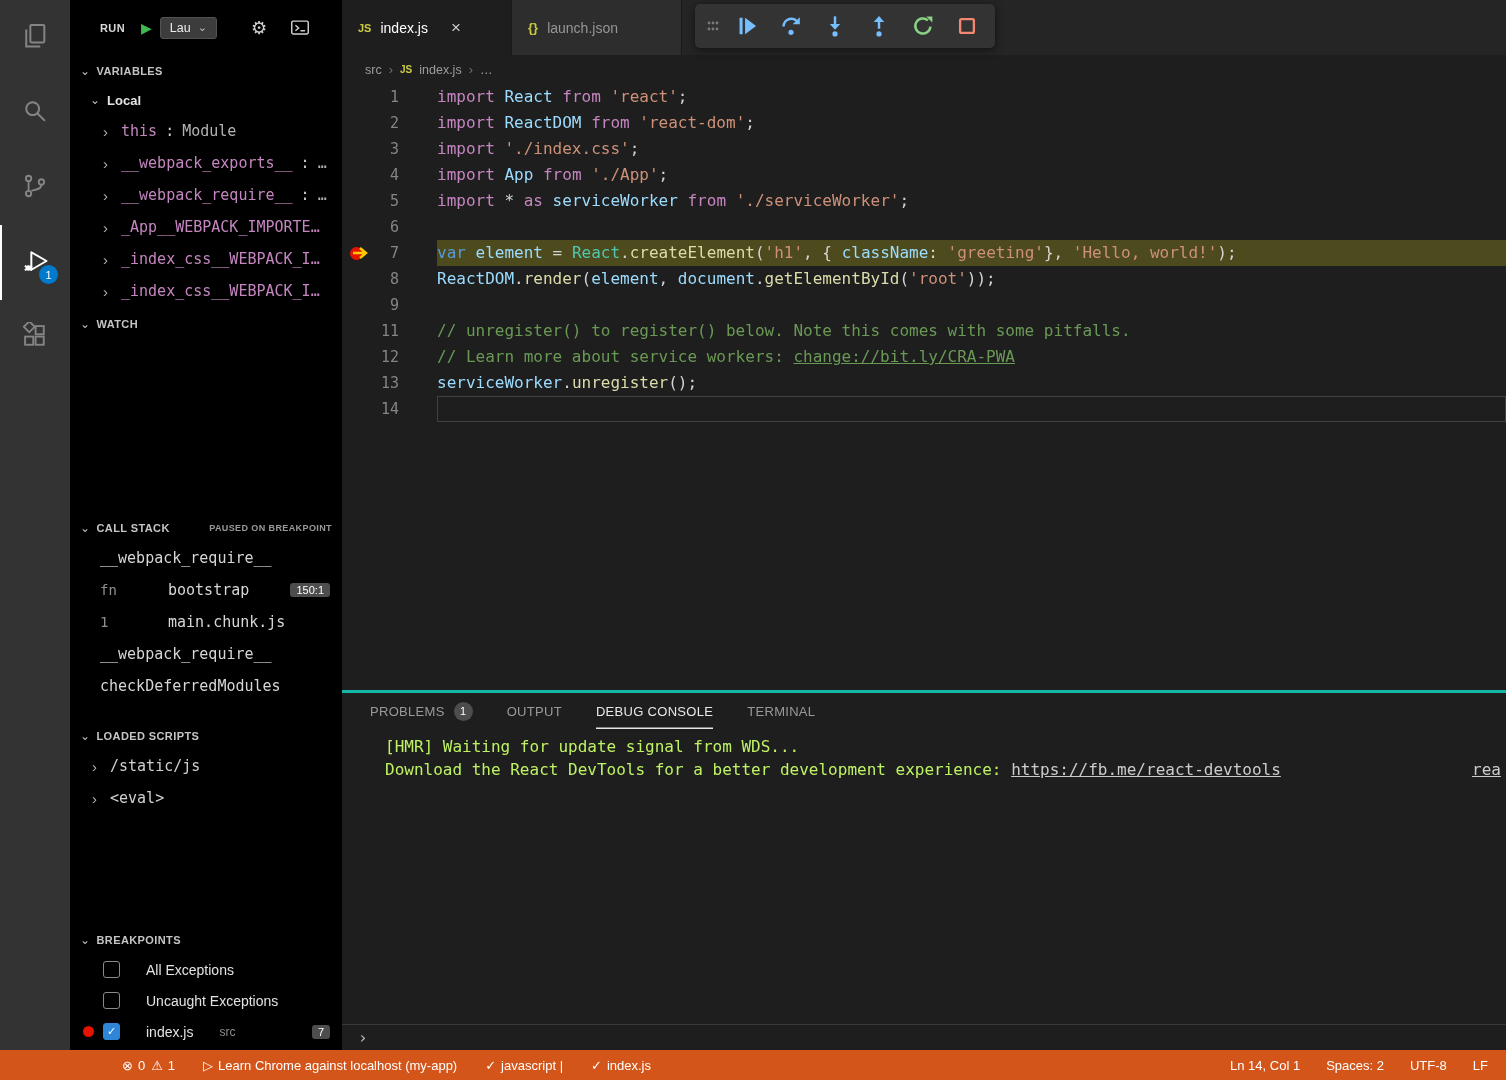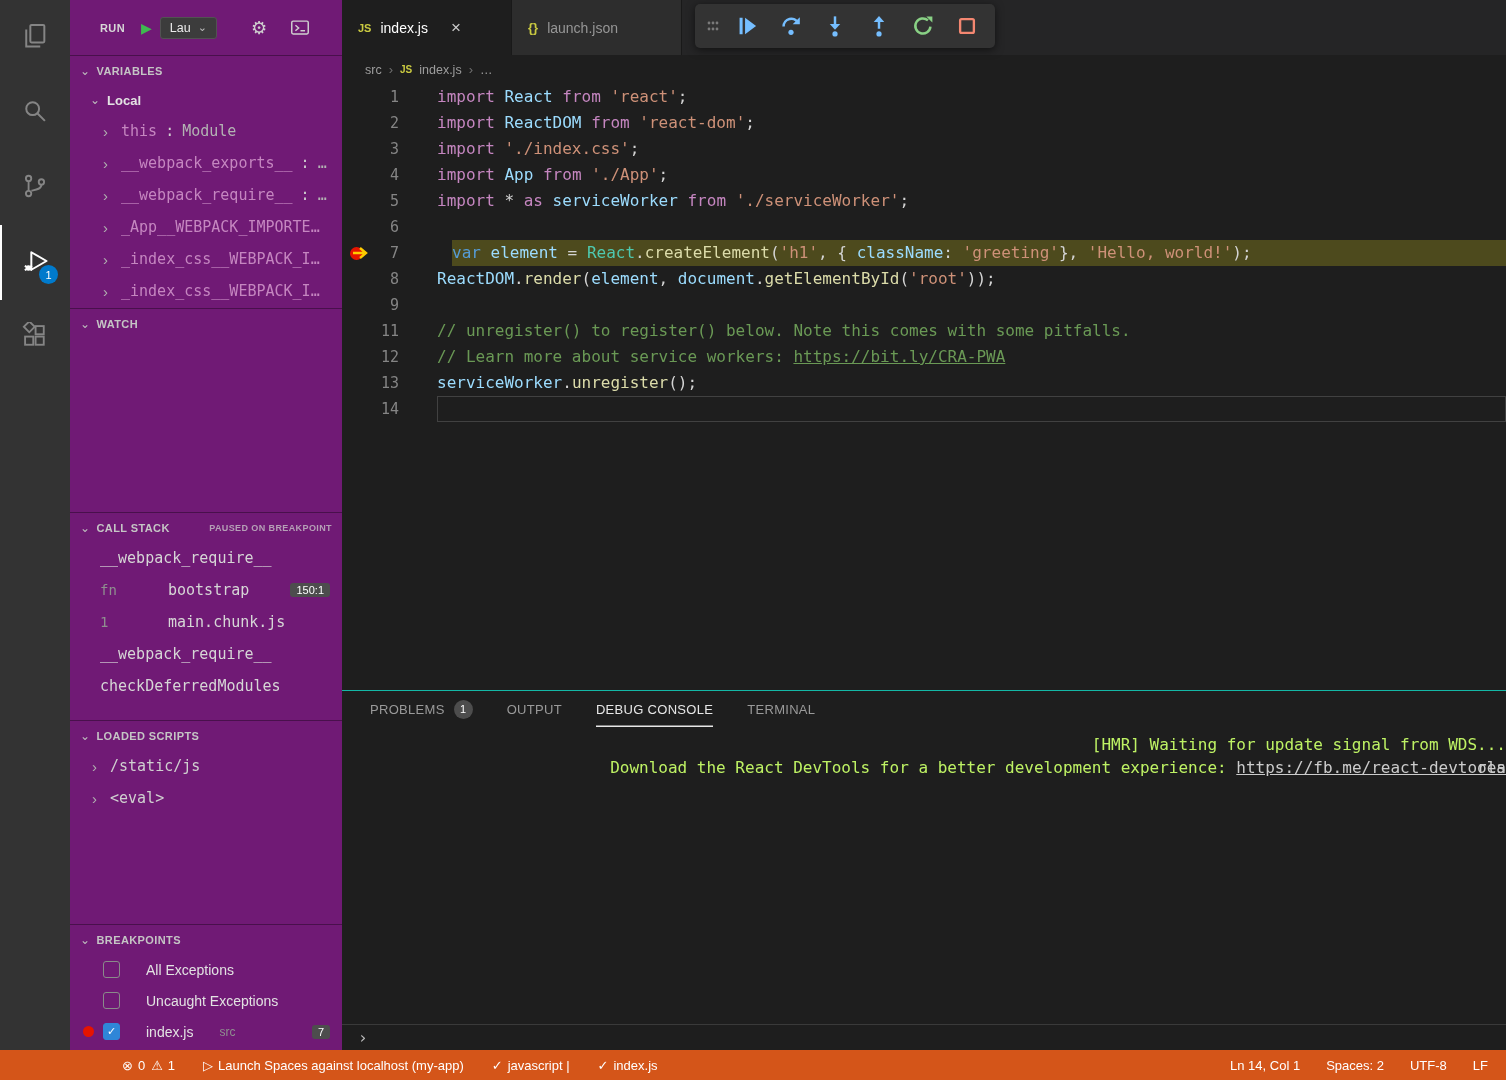--- a/index.html
+++ b/index.html
@@ -11,21 +11,21 @@
   
   .activity-bar { width:70px; background:#333333; flex:none; display:flex; flex-direction:column; }
   .ab-item { width:70px; height:75px; display:flex; align-items:center; justify-content:center; position:relative; cursor:pointer; }
   .ab-item svg { stroke:#858585; }
   .ab-item.active { border-left:2px solid #ffffff; }
   .ab-item.active svg { stroke:#ffffff; }
   .ab-badge { position:absolute; right:12px; bottom:16px; width:19px; height:19px; border-radius:50%;
               background:#007acc; color:#fff; font-size:11px; display:flex; align-items:center; justify-content:center; }
 
   
-  .sidebar { width:272px; background:#701a75; flex:none; display:flex; flex-direction:column; overflow:hidden; }
+  .sidebar { width:272px; background:#000000; flex:none; display:flex; flex-direction:column; overflow:hidden; }
   .sb-header { height:55px; flex:none; display:flex; align-items:center; padding:0 14px 0 30px; }
   .run-label { font-size:11px; font-weight:bold; color:#d7d7d7; letter-spacing:.4px; }
   .runplay { color:#3fb950; font-size:14px; margin-left:16px; cursor:pointer; }
   .cfg { margin-left:8px; display:flex; align-items:center; gap:7px; background:#3c3c3c; border:1px solid #525252;
          border-radius:3px; padding:3px 9px; font-size:12.5px; color:#ececec; cursor:pointer; }
   .cfg-chev { font-size:11px; color:#bdbdbd; }
   .gear { margin-left:34px; font-size:18px; color:#cfcfcf; cursor:pointer; }
   .hdr-console { margin-left:22px; cursor:pointer; display:flex; }
 
   .sb-sections { position:relative; flex:1; font-size:13px; }
@@ -84,33 +84,33 @@
                  background:#1e1e1e; font-size:12.5px; color:#9d9d9d; }
   .crumb { cursor:pointer; }
   .crumb-sep { color:#6f6f6f; font-size:13px; }
   .bc-js { color:#cbcb41; font-weight:bold; font-size:10px; }
 
   .editor { flex:1; min-height:0; background:#1e1e1e; overflow:hidden; font-family:"DejaVu Sans Mono", monospace; }
   .code-line { display:flex; height:26px; line-height:26px; cursor:text; }
   .gutter { width:95px; flex:none; position:relative; }
   .lnum { position:absolute; right:38px; top:0; font-size:15px; color:#858585; }
   .code-text { flex:1; min-width:0; white-space:pre; font-size:16px; color:#d4d4d4; }
-  .code-line.hl .code-text { background:#4d4a1d;margin-left:15px; }
+  .code-line.hl .code-text { background:#4d4a1d; }
   .code-line.cursor .code-text { box-shadow:inset 0 0 0 1px #414141; }
   .bp-hit { position:absolute; left:6px; top:0; width:32px; height:26px; }
   .bp-dot2 { position:absolute; left:2px; top:7px; width:13px; height:13px; border-radius:50%; background:#e51400; }
   .bp-arrow { position:absolute; left:3px; top:0; }
   .tok-kw  { color:#c586c0; } .tok-kw2 { color:#569cd6; }
   .tok-var { color:#9cdcfe; } .tok-cls { color:#4ec9b0; }
   .tok-fn  { color:#dcdcaa; } .tok-str { color:#ce9178; }
   .tok-com { color:#6a9955; } .tok-pun { color:#d4d4d4; }
   .tok-link{ color:#6a9955; text-decoration:underline; cursor:pointer; }
 
   
-  .panel { height:360px; flex:none; background:#1e1e1e; border-top:1px solid #14b8a6; display:flex; flex-direction:column;text-align:right; }
+  .panel { height:360px; flex:none; background:#1e1e1e; border-top:3px solid #14b8a6; display:flex; flex-direction:column; }
   .panel-tabs { height:36px; flex:none; display:flex; align-items:center; gap:34px; padding:0 28px; font-size:13px; color:#9a9a9a; }
   .ptab { height:100%; display:flex; align-items:center; gap:9px; cursor:pointer; letter-spacing:.3px; }
   .ptab.active { color:#e7e7e7; box-shadow:inset 0 -1.5px 0 #e7e7e7; }
   .pcount { width:19px; height:19px; border-radius:50%; background:#4d4d4d; color:#fff; font-size:11px;
             display:flex; align-items:center; justify-content:center; }
   .console { flex:1; min-height:0; padding:6px 0 0 43px; font-family:"DejaVu Sans Mono", monospace; font-size:16px; color:#cccccc; overflow:hidden; }
   .console-line { height:23px; line-height:23px; white-space:pre; position:relative; }
   .cl-plain { color:#bef264; }
   .cl-link { color:#cccccc; text-decoration:underline; cursor:pointer; }
   .cl-right { position:absolute; right:0; top:0; width:34px; overflow:hidden; }
@@ -460,21 +460,21 @@
             <div class="code-line">
               <span class="gutter">
                 <span class="lnum">11</span>
               </span>
               <span class="code-text"><span class="tok-com">// unregister() to register() below. Note this comes with some pitfalls.</span></span>
             </div>
             <div class="code-line">
               <span class="gutter">
                 <span class="lnum">12</span>
               </span>
-              <span class="code-text"><span class="tok-com">// Learn more about service workers: </span><span class="tok-link">https://bit.ly/CRA-PWA</span></span>
+              <span class="code-text"><span class="tok-com">// Learn more about service workers: </span><span class="tok-link">change://bit.ly/CRA-PWA</span></span>
             </div>
             <div class="code-line">
               <span class="gutter">
                 <span class="lnum">13</span>
               </span>
               <span class="code-text"><span class="tok-var">serviceWorker</span><span class="tok-pun">.</span><span class="tok-fn">unregister</span><span class="tok-pun">();</span></span>
             </div>
             <div class="code-line cursor">
               <span class="gutter">
                 <span class="lnum">14</span>
@@ -519,21 +519,21 @@
             <span>0</span>
           </span>
           <span class="sb-part">
             <span class="sb-icon">⚠</span>
             <span>1</span>
           </span>
         </div>
         <div class="sb-item">
           <span class="sb-part">
             <span class="sb-icon">▷</span>
-            <span>Launch Spaces against localhost (my-app)</span>
+            <span>Learn Chrome against localhost (my-app)</span>
           </span>
         </div>
         <div class="sb-item">
           <span class="sb-part">
             <span class="sb-icon">✓</span>
             <span>javascript |</span>
           </span>
         </div>
         <div class="sb-item">
           <span class="sb-part">

